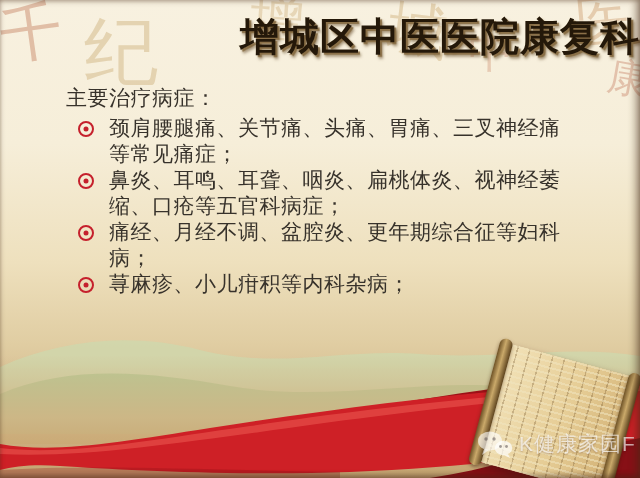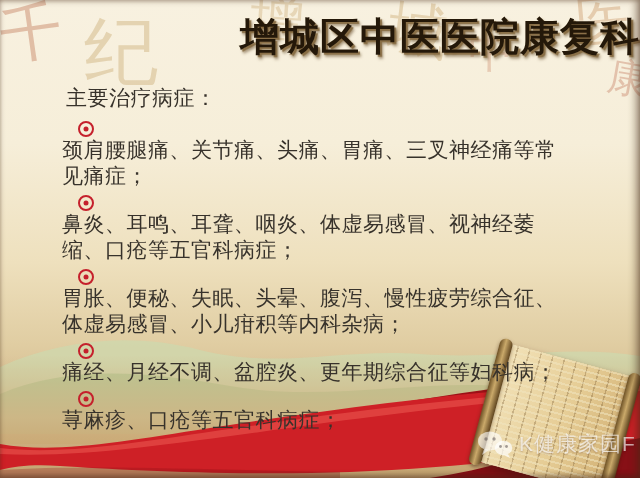--- a/index.html
+++ b/index.html
@@ -23,21 +23,21 @@
     font-size:39px;font-weight:900;letter-spacing:1px;color:#241809;
     text-shadow:2px 2px 1px rgba(131,103,61,.9),3px 4px 3px rgba(100,75,40,.55),-1px -1px 0 rgba(252,243,220,.55);
   }
   
   .content{
     position:absolute;z-index:5;left:62px;top:85px;width:512px;
     font-size:21px;line-height:26px;letter-spacing:.5px;color:#37322b;
   }
   .intro{margin:0 0 4px 4px;}
   ul.bullets{list-style:none;margin:0;padding:0;}
-  ul.bullets li{display:flex;align-items:flex-start;flex-direction:column;}
+  ul.bullets li{display:flex;align-items:flex-start;}
   .bullet-icon{
     flex:0 0 auto;width:12px;height:12px;margin:6px 15px 0 16px;
     border:2.5px solid #c5202c;border-radius:50%;position:relative;
   }
   .bullet-icon::after{
     content:"";position:absolute;width:5px;height:5px;background:#c5202c;
     border-radius:50%;top:50%;left:50%;transform:translate(-50%,-50%);
   }
   .bullet-text{flex:1;}
   
@@ -122,33 +122,29 @@
 
   <div class="content">
     <p class="intro">主要治疗病症：</p>
     <ul class="bullets">
       <li>
         <span class="bullet-icon"></span>
         <span class="bullet-text">颈肩腰腿痛、关节痛、头痛、胃痛、三叉神经痛等常见痛症；</span>
       </li>
       <li>
         <span class="bullet-icon"></span>
-        <span class="bullet-text">鼻炎、耳鸣、耳聋、咽炎、体虚易感冒、视神经萎缩、口疮等五官科病症；</span>
-      </li>
-      <li>
-        <span class="bullet-icon"></span>
-        <span class="bullet-text">胃胀、便秘、失眠、头晕、腹泻、慢性疲劳综合征、体虚易感冒、小儿疳积等内科杂病；</span>
+        <span class="bullet-text">鼻炎、耳鸣、耳聋、咽炎、扁桃体炎、视神经萎缩、口疮等五官科病症；</span>
       </li>
       <li>
         <span class="bullet-icon"></span>
         <span class="bullet-text">痛经、月经不调、盆腔炎、更年期综合征等妇科病；</span>
       </li>
       <li>
         <span class="bullet-icon"></span>
-        <span class="bullet-text">荨麻疹、口疮等五官科病症；</span>
+        <span class="bullet-text">荨麻疹、小儿疳积等内科杂病；</span>
       </li>
     </ul>
   </div>
 
   <div class="watermark">
     <svg width="36" height="28" viewBox="0 0 36 28" aria-hidden="true">
       <ellipse cx="13" cy="11" rx="12" ry="9.6" fill="rgba(255,255,255,.62)"></ellipse>
       <path d="M7,19 L5,25 L12,20 Z" fill="rgba(255,255,255,.62)"></path>
       <circle cx="9" cy="9" r="1.7" fill="rgba(90,80,80,.55)"></circle>
       <circle cx="17" cy="9" r="1.7" fill="rgba(90,80,80,.55)"></circle>

